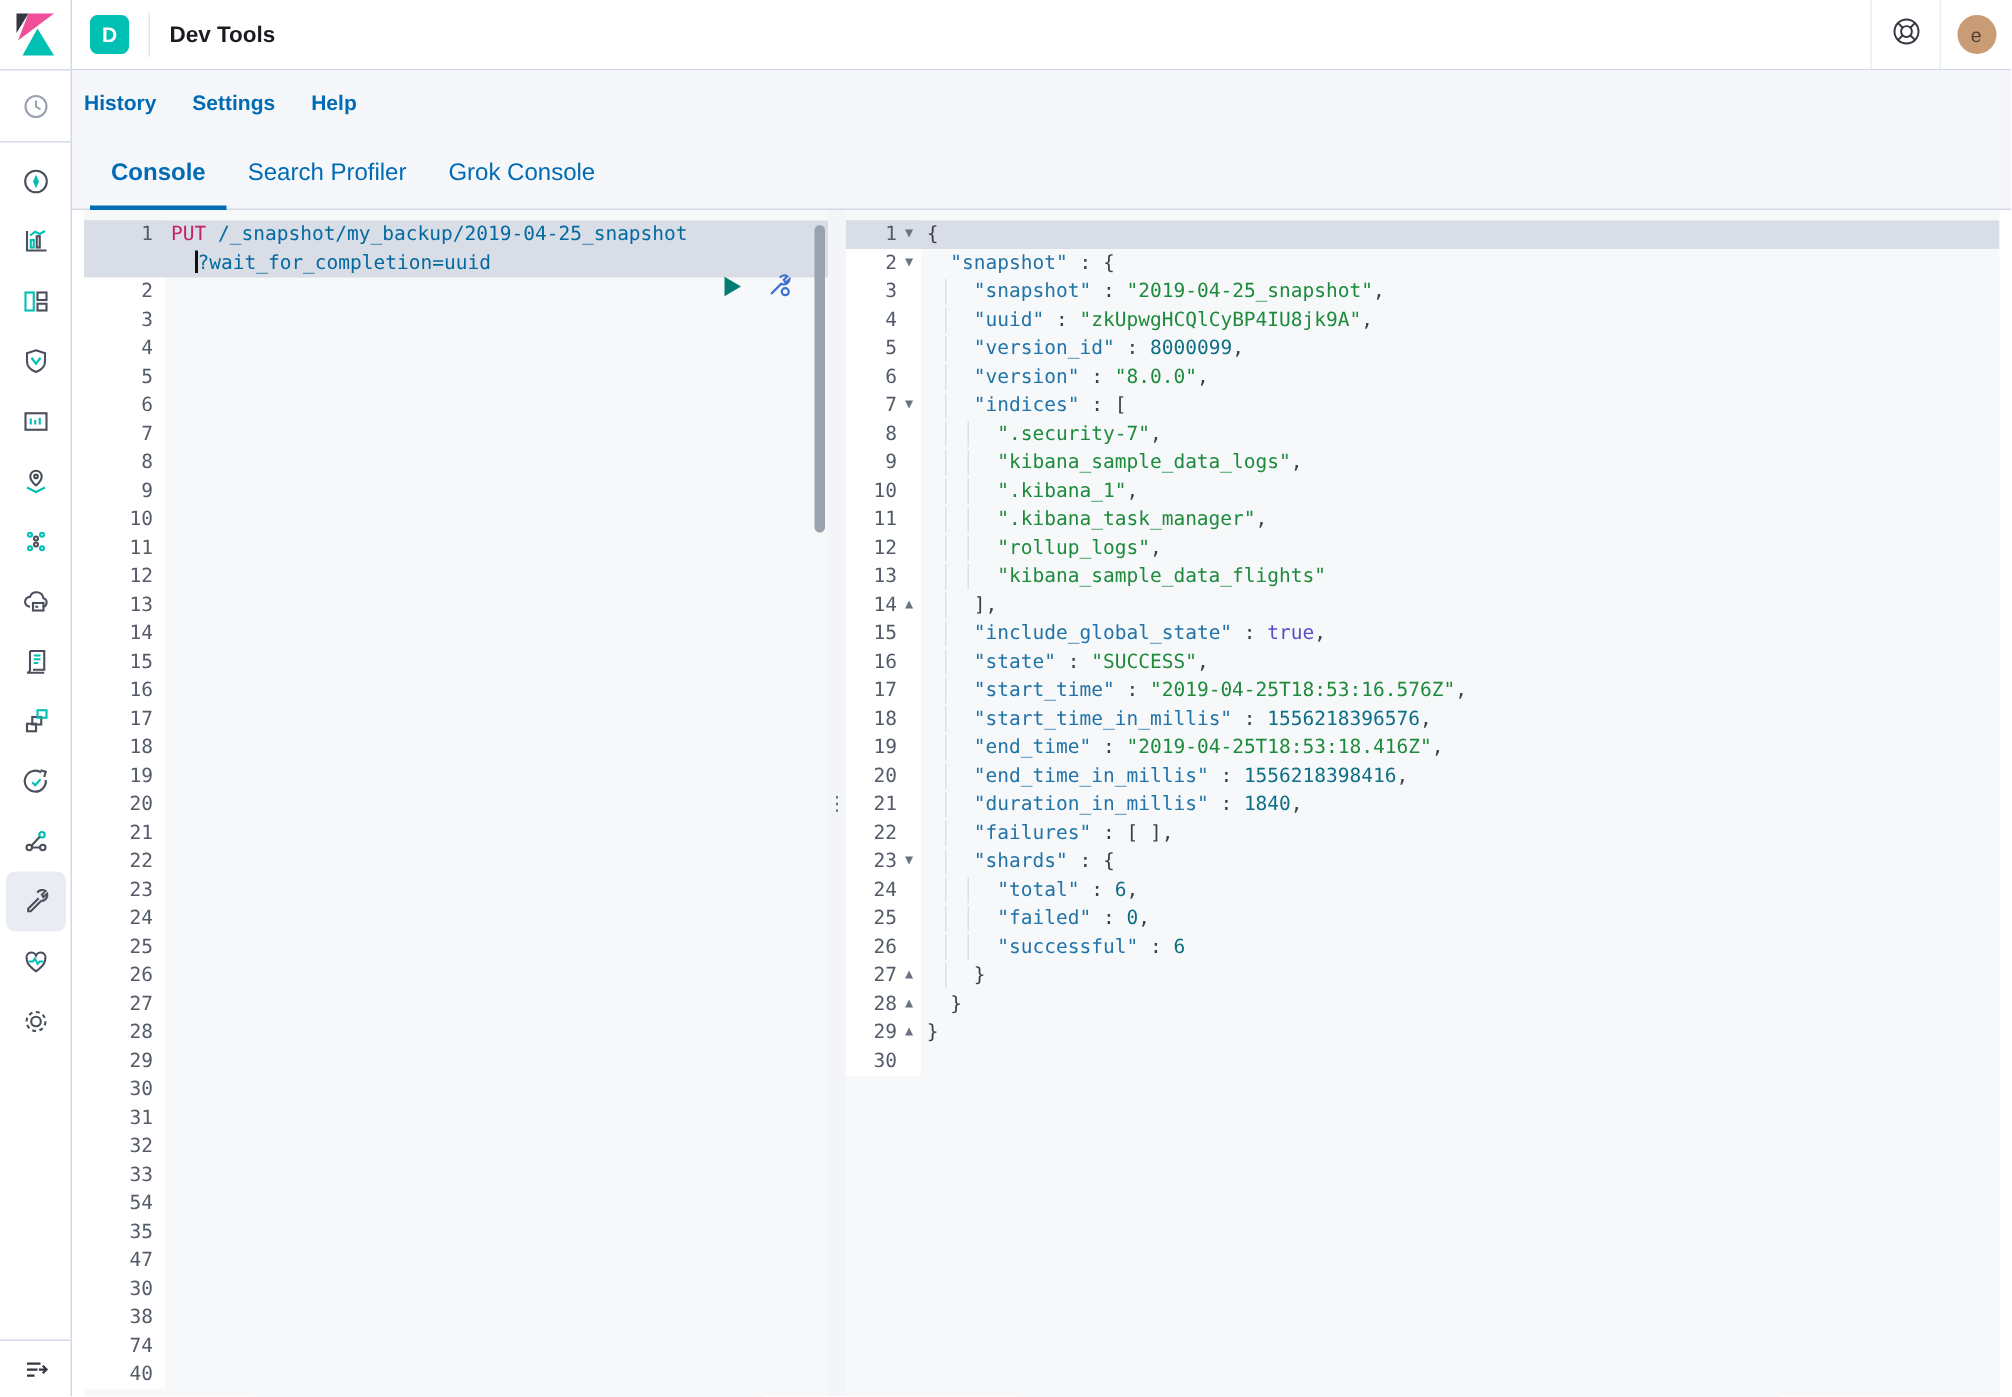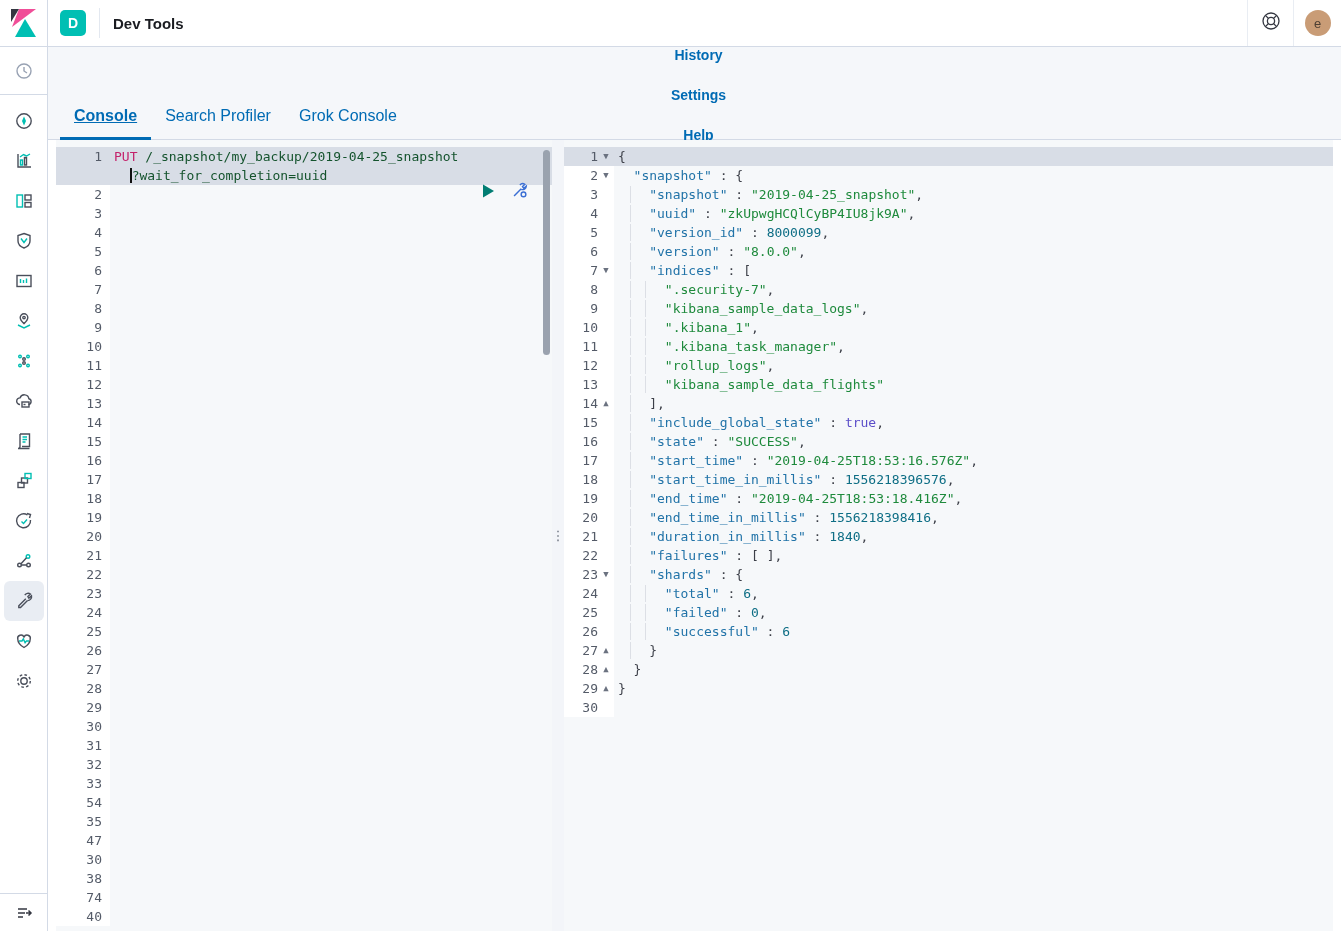--- a/index.html
+++ b/index.html
@@ -36,26 +36,26 @@
   .topbar-right { margin-left:auto; display:flex; align-items:center; height:100%; }
   .help-btn { width:46px; height:100%; display:flex; align-items:center; justify-content:center;
     border-left:1px solid #e9edf3; cursor:pointer; }
   .avatar-btn { width:48px; height:100%; display:flex; align-items:center; justify-content:center;
     border-left:1px solid #e9edf3; cursor:pointer; }
   .avatar { width:26px; height:26px; border-radius:50%; background:#c99c76; color:#4d3f33;
     font-size:13px; display:flex; align-items:center; justify-content:center; }
 
   
   .subheader { background:#f5f7fa; }
-  .crumb-row { height:41px; display:flex; align-items:center; gap:24px; padding:0 0 0 8px;flex-direction:column; }
+  .crumb-row { height:41px; display:flex; align-items:center; gap:24px; padding:0 0 0 8px; }
   .crumb-link { color:#006bb4; font-size:14px; font-weight:600; cursor:pointer; }
   .tabs-row { height:52px; display:flex; align-items:flex-end; padding-left:12px;
     border-bottom:1px solid #d3dae6; }
   .tab { color:#006bb4; font-size:16px; padding:0 14px 14px 14px; cursor:pointer; position:relative; }
-  .tab.active { font-weight:600;text-decoration:underline; }
+  .tab.active { font-weight:600; }
   .tab.active::after { content:""; position:absolute; left:0; right:0; bottom:-1px; height:3px;
     background:#006bb4; }
 
   
   .console { flex:1; display:flex; min-height:0; background:#fff; }
   .panel { position:relative; overflow:hidden; padding-top:7px; background:#f6f8fa; }
   .panel.request { width:496px; flex:0 0 496px; margin-left:8px; }
   .panel.response { flex:1; margin-right:8px; }
   .splitter { width:12px; flex:0 0 12px; background:#f3f5f9; cursor:col-resize;
     display:flex; align-items:center; justify-content:center; color:#69707d;
@@ -69,21 +69,21 @@
   .fold { flex:0 0 16px; text-align:center; color:#6b7280; font-size:9px; background:#fff;
     cursor:pointer; line-height:19px; }
   .crow.hl .fold { background:#d8dde6; }
   .req .gut { flex-basis:46px; }
   .req .fold { flex-basis:8px; }
   .code { position:relative; flex:1; padding-left:4px; }
   .code i.guide { position:absolute; top:1px; bottom:1px; width:1px; background:#dcdfe5; }
   .cursor { display:inline-block; width:2px; height:15px; background:#111; vertical-align:-3px; }
 
   .tm { color:#c4226b; }          
-  .tu { color:#14532d; }          
+  .tu { color:#0369a1; }          
   .tk { color:#2173a8; }          
   .ts { color:#1e8a3c; }          
   .tn { color:#0e6e85; }          
   .tb { color:#5b4ec9; }          
   .tp { color:#3c3f48; }          
 
   .editor-actions { position:absolute; top:42px; right:24px; display:flex; gap:14px; align-items:center; }
   .play-btn, .wrench-btn { cursor:pointer; background:none; border:none; padding:0; display:block; }
   .vscroll { position:absolute; top:10px; right:2px; width:7px; height:205px;
     background:#9aa2ae; border-radius:4px; }

